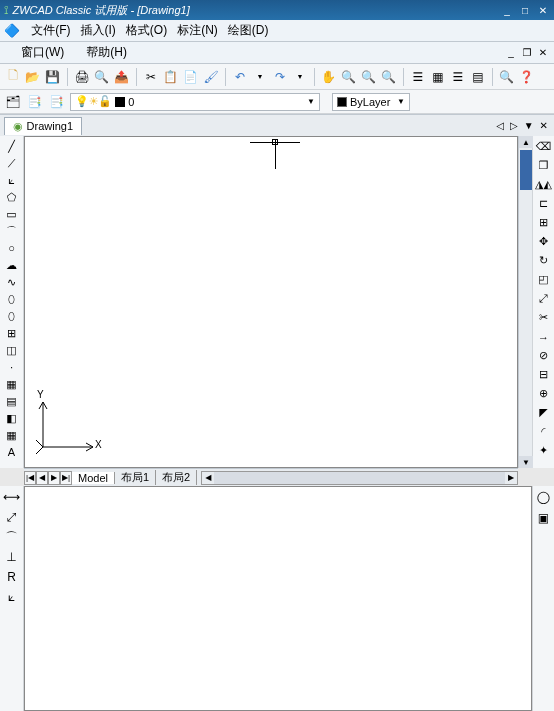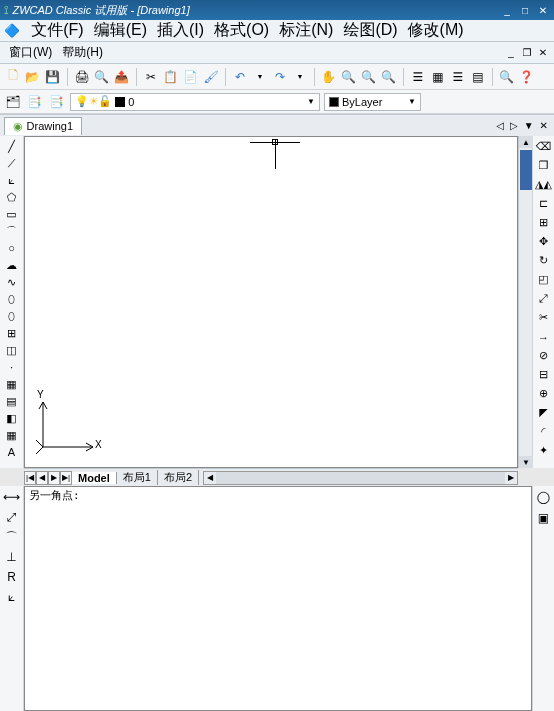--- a/index.html
+++ b/index.html
@@ -4,23 +4,23 @@
 <style>
 * { box-sizing: border-box; margin: 0; padding: 0; }
 body { font-family: "Microsoft YaHei", Tahoma, sans-serif; font-size: 11px; background: #e8e8e8; width: 554px; height: 711px; overflow: hidden; }
 .titlebar { background: linear-gradient(#1e5a8e, #2670aa); height: 20px; display: flex; align-items: center; color: #fff; padding: 0 4px; }
 .titlebar .logo { margin-right: 4px; font-size: 12px; color: #8de08d; }
 .titlebar .title { flex: 1; font-size: 11px; font-style: italic; }
 .titlebar .wbtns { display: flex; gap: 4px; }
 .titlebar .wbtn { width: 14px; height: 14px; display: flex; align-items: center; justify-content: center; color: #fff; font-size: 10px; cursor: pointer; }
 .menubar { background: #eef3f8; height: 22px; display: flex; align-items: center; padding: 0 4px; border-bottom: 1px solid #c0c8d0; }
 .menubar .logo2 { margin-right: 6px; font-size: 13px; }
-.menubar .mitem { padding: 2px 5px; cursor: pointer; font-size: 16px; }
+.menubar .mitem { padding: 2px 5px; cursor: pointer; font-size: 12px; }
 .menubar2 { background: #eef3f8; height: 22px; display: flex; align-items: center; padding: 0 4px; border-bottom: 1px solid #c0c8d0; }
-.menubar2 .mitem { padding: 2px 5px; cursor: pointer; font-size: 12px; }
+.menubar2 .mitem { padding: 2px 5px; cursor: pointer; font-size: 12px; margin-left: 12px; }
 .menubar2 .docctl { margin-left: auto; display: flex; gap: 2px; }
 .menubar2 .docctl span { width: 14px; height: 14px; display:flex; align-items:center; justify-content:center; font-size:10px; cursor:pointer; }
 .toolbar { background: #f4f6f8; height: 26px; display: flex; align-items: center; padding: 0 4px; gap: 2px; border-bottom: 1px solid #d0d4d8; }
 .toolbar .sep { width: 1px; height: 18px; background: #c0c8d0; margin: 0 3px; }
 .tbtn { width: 18px; height: 18px; display: flex; align-items: center; justify-content: center; cursor: pointer; font-size: 12px; border-radius: 2px; }
 .layerbar { background: #f4f6f8; height: 24px; display: flex; align-items: center; padding: 0 4px; gap: 4px; border-bottom: 1px solid #d0d4d8; }
 .layerdd { display: flex; align-items: center; border: 1px solid #b0b8c0; background: #fff; height: 18px; padding: 0 4px; font-size: 11px; }
 .layerdd .carr { margin-left: 4px; font-size: 8px; }
 .tabrow { background: #e8ecf0; height: 22px; display: flex; align-items: center; padding: 0 4px; border-top: 1px solid #c0c8d0; position: relative; }
 .doctab { background: #fff; border: 1px solid #a0acb8; border-bottom: none; padding: 2px 8px; display: flex; align-items: center; gap: 4px; font-size: 11px; }
@@ -37,21 +37,21 @@
 .ucs { position: absolute; left: 8px; bottom: 10px; font-size: 10px; }
 .ucs svg { display: block; }
 .vscroll { width: 14px; background: #e8ecf0; border-left: 1px solid #c0c8d0; position: relative; }
 .vscroll .thumb { position: absolute; left: 1px; top: 14px; width: 12px; height: 40px; background: #3868a8; }
 .vscroll .arr { position: absolute; left: 0; width: 14px; height: 12px; display:flex;align-items:center;justify-content:center; font-size:8px; background:#d8dde4; }
 .rtools { width: 22px; background: #f4f6f8; border-left: 1px solid #d0d4d8; display: flex; flex-direction: column; align-items: center; padding-top: 2px; gap: 3px; }
 .rtools .tbtn { width: 16px; height: 16px; font-size: 11px; }
 .modelrow { height: 18px; background: #e8ecf0; display: flex; align-items: center; border-top: 1px solid #c0c8d0; font-size: 11px; margin-left:24px; margin-right:36px; }
 .modelrow .navb { width: 12px; height: 14px; display:flex; align-items:center; justify-content:center; font-size:8px; border:1px solid #999; background:#f4f6f8; cursor:pointer; }
 .modelrow .mtab { padding: 0 6px; border-right: 1px solid #999; cursor:pointer; }
-.modelrow .mtab.active { background: #fff; font-weight: bold; }
+.modelrow .mtab.active { background: #fff; font-weight: normal; }
 .modelrow .hscroll { flex:1; height:14px; background:#d8dde4; border:1px solid #999; position:relative; margin-left:4px; }
 .modelrow .hscroll .arr { position:absolute; top:0; width:12px; height:12px; display:flex;align-items:center;justify-content:center;font-size:8px;background:#e8ecf0; }
 .lowersplit { display:flex; }
 .ltools2 { width: 24px; background: #f4f6f8; border-right: 1px solid #d0d4d8; display: flex; flex-direction: column; align-items: center; padding-top: 2px; gap: 2px; }
 .cmdarea { flex:1; background: #fff; border: 1px solid #888; height: 225px; padding: 2px 4px; font-size: 11px; line-height: 14px; font-family: FangSong, monospace; }
 svg { display: block; }
 </style>
 </head>
 <body>
 
@@ -61,26 +61,24 @@
   <div class="wbtns">
     <span class="wbtn">_</span>
     <span class="wbtn">□</span>
     <span class="wbtn">✕</span>
   </div>
 </div>
 
 <div class="menubar">
   <span class="logo2">🔷</span>
   <span class="mitem">文件(F)</span>
-  <span class="mitem">编辑(E)</span>
   <span class="mitem">插入(I)</span>
   <span class="mitem">格式(O)</span>
   <span class="mitem">标注(N)</span>
   <span class="mitem">绘图(D)</span>
-  <span class="mitem">修改(M)</span>
 </div>
 
 <div class="menubar2">
   <span class="mitem">窗口(W)</span>
   <span class="mitem">帮助(H)</span>
   <div class="docctl">
     <span>_</span>
     <span>❐</span>
     <span>✕</span>
   </div>
@@ -124,21 +122,21 @@
   <span class="tbtn">📑</span>
   <span class="tbtn">📑</span>
   <div class="layerdd" style="width:250px">
     <span style="color:#f0c040">💡</span>
     <span style="color:#f0c040">☀</span>
     <span>🔓</span>
     <span style="width:10px;height:10px;background:#000;margin:0 3px"></span>
     <span>0</span>
     <span class="carr" style="margin-left:auto">▼</span>
   </div>
-  <div class="layerdd" style="width:97px;">
+  <div class="layerdd" style="width:78px;margin-left:8px">
     <span style="width:10px;height:10px;background:#000;border:1px solid #666;margin-right:3px"></span>
     <span>ByLayer</span>
     <span class="carr" style="margin-left:auto">▼</span>
   </div>
 </div>
 
 <div class="tabrow">
   <div class="doctab">
     <span style="color:#5a9c3a">◉</span>
     <span>Drawing1</span>
@@ -229,20 +227,19 @@
   <div class="ltools2">
     <span class="tbtn">⟷</span>
     <span class="tbtn">⤢</span>
     <span class="tbtn">⌒</span>
     <span class="tbtn">⊥</span>
     <span class="tbtn">R</span>
     <span class="tbtn">⟀</span>
   </div>
   <div style="flex:1">
     <div class="cmdarea">
-      <div>另一角点:</div>
     </div>
   </div>
   <div style="width:22px;background:#f4f6f8;border-left:1px solid #d0d4d8;display:flex;flex-direction:column;align-items:center;gap:3px;padding-top:2px">
     <span class="tbtn">◯</span>
     <span class="tbtn">▣</span>
   </div>
 </div>
 
 </body></html>

